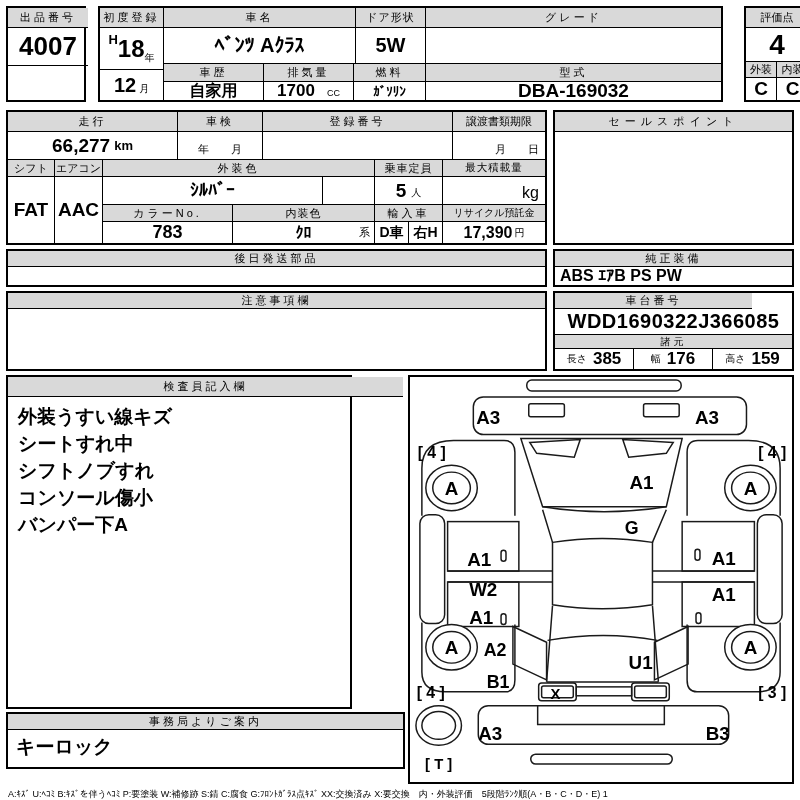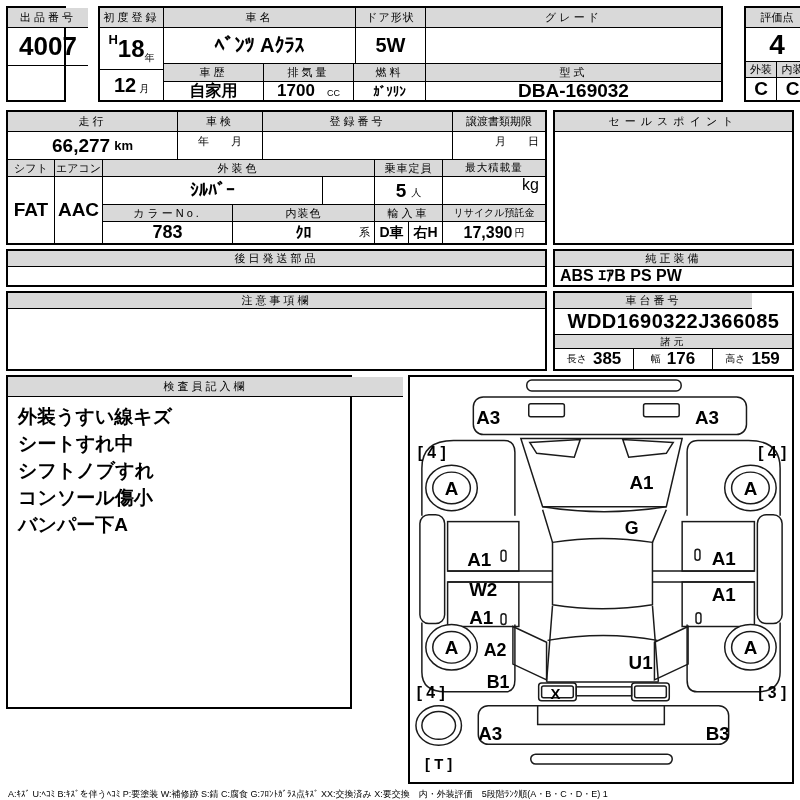--- a/index.html
+++ b/index.html
@@ -7,33 +7,33 @@
          font-family:"Liberation Sans","DejaVu Sans",sans-serif;color:#000}
   .bx{position:absolute;border:2px solid #000;background:#fff;box-sizing:border-box}
   .c{position:absolute;box-sizing:border-box;display:flex;align-items:center;justify-content:center;overflow:hidden;white-space:nowrap}
   .h{background:#d9d9d9;font-size:11px;letter-spacing:3px;border-bottom:1px solid #000}
   .h.ls0{letter-spacing:0}
   .h.ls1{letter-spacing:1px}
   .br{border-right:1px solid #000}
   .bb{border-bottom:1px solid #000}
   .v{font-weight:bold}
   .sm{font-weight:normal}
-  .bot{align-items:flex-end;padding-bottom:10px}
+  .bot{align-items:flex-end;padding-bottom:2px}
   .left{justify-content:flex-start}
   .right{justify-content:flex-end}
   .lines{position:absolute;left:0;right:0;padding:6px 10px;font-weight:bold;font-size:19px;line-height:27px}
   .legend{position:absolute;font-size:9px;white-space:nowrap}
   svg text{font-family:"Liberation Sans","DejaVu Sans",sans-serif;font-weight:bold;fill:#000}
 </style>
 </head>
 <body>
 
 <div class="sheet">
 
-  <div class="bx" style="left:6px;top:6px;width:60px;height:96px">
+  <div class="bx" style="left:6px;top:6px;width:80px;height:96px">
     <div class="c h" style="left:0;top:0;width:80px;height:20px">出品番号</div>
     <div class="c v bb" style="left:0;top:20px;width:80px;height:38px;font-size:26px">4007</div>
     <div class="c" style="left:0;top:58px;width:80px;height:34px"></div>
   </div>
 
   <div class="bx" style="left:98px;top:6px;width:625px;height:96px">
     <div class="c h br" style="left:0;top:0;width:64px;height:20px">初度登録</div>
     <div class="c h br" style="left:64px;top:0;width:192px;height:20px">車名</div>
     <div class="c h br ls1" style="left:256px;top:0;width:70px;height:20px">ドア形状</div>
     <div class="c h" style="left:326px;top:0;width:295px;height:20px">グレード</div>
@@ -162,20 +162,24 @@
     <div class="c h" style="left:0;top:0;width:395px;height:20px">検査員記入欄</div>
     <div class="lines" style="top:20px">
       <div>外装うすい線キズ</div>
       <div>シートすれ中</div>
       <div>シフトノブすれ</div>
       <div>コンソール傷小</div>
       <div>バンパー下A</div>
     </div>
   </div>
 
+  <div class="bx" style="left:6px;top:712px;width:399px;height:57px">
+    <div class="c h" style="left:0;top:0;width:395px;height:16px">事務局よりご案内</div>
+    <div class="c v left" style="left:0;top:16px;width:395px;height:37px;font-size:19px;padding-left:8px;align-items:flex-start;padding-top:4px">キーロック</div>
+  </div>
 
   <div class="bx" style="left:408px;top:375px;width:386px;height:409px">
     <svg width="382" height="405" viewBox="0 0 386 409">
       <g fill="none" stroke="#1a1a1a" stroke-width="1.5">
 
         <rect x="118" y="3" width="156" height="11" rx="5"></rect>
 
         <rect x="64" y="20" width="276" height="38" rx="10"></rect>
         <rect x="120" y="27" width="36" height="13" rx="2"></rect>
         <rect x="236" y="27" width="36" height="13" rx="2"></rect>

